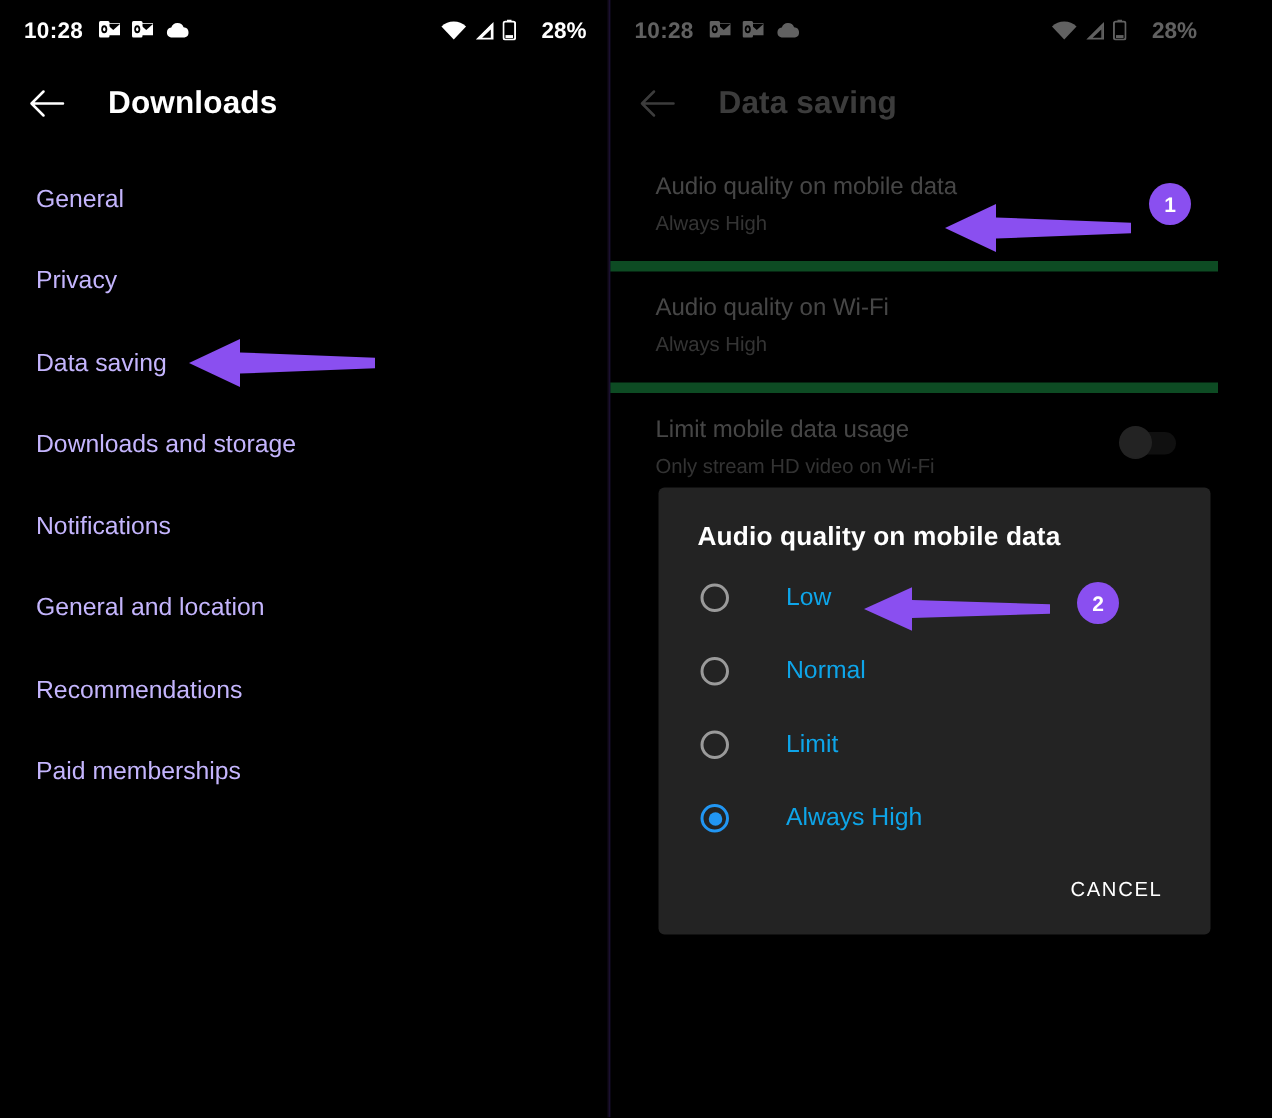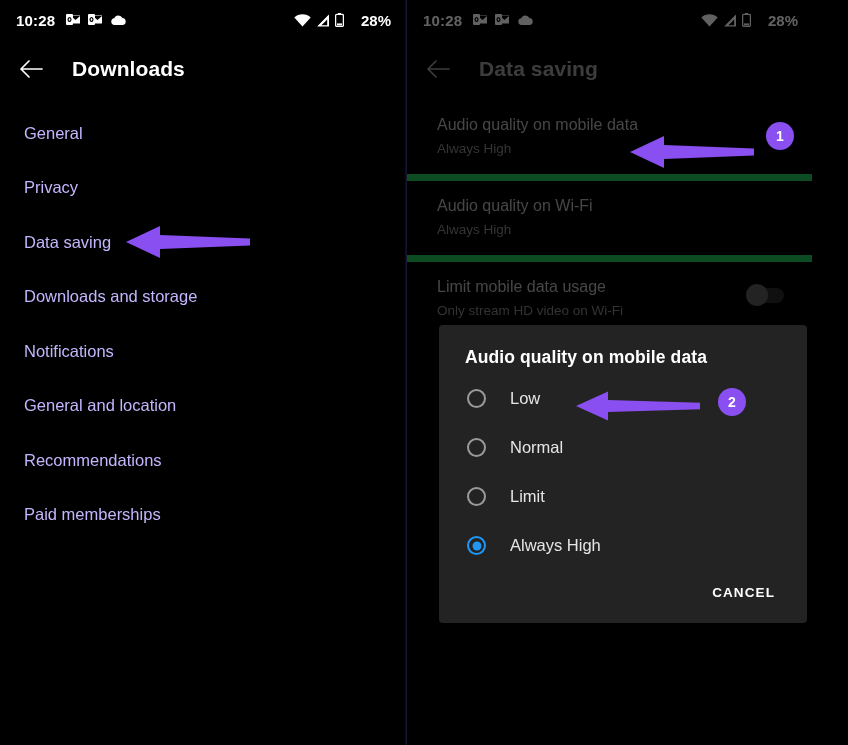--- a/index.html
+++ b/index.html
@@ -187,32 +187,32 @@
   .radio.checked::after {
     content: "";
     position: absolute;
     left: 50%; top: 50%;
     transform: translate(-50%,-50%);
     width: 9px; height: 9px;
     border-radius: 50%;
     background: #2196f3;
   }
   .radio-label {
-    margin-left: 24px;
+    margin-left: 38px;
     font-size: 16.5px;
-    color: #e5e5e5;
+    color: #0ea5e9;
   }
   .dialog-actions {
     display: flex;
     justify-content: flex-end;
     padding: 14px 26px 16px 0;
   }
   .dialog-btn {
     font-size: 13.5px;
-    font-weight: bold;
+    font-weight: normal;
     letter-spacing: 1.1px;
     color: #ffffff;
     background: none;
     border: none;
     cursor: pointer;
     font-family: "Liberation Sans", sans-serif;
   }
 
   
   .anno-arrow {

